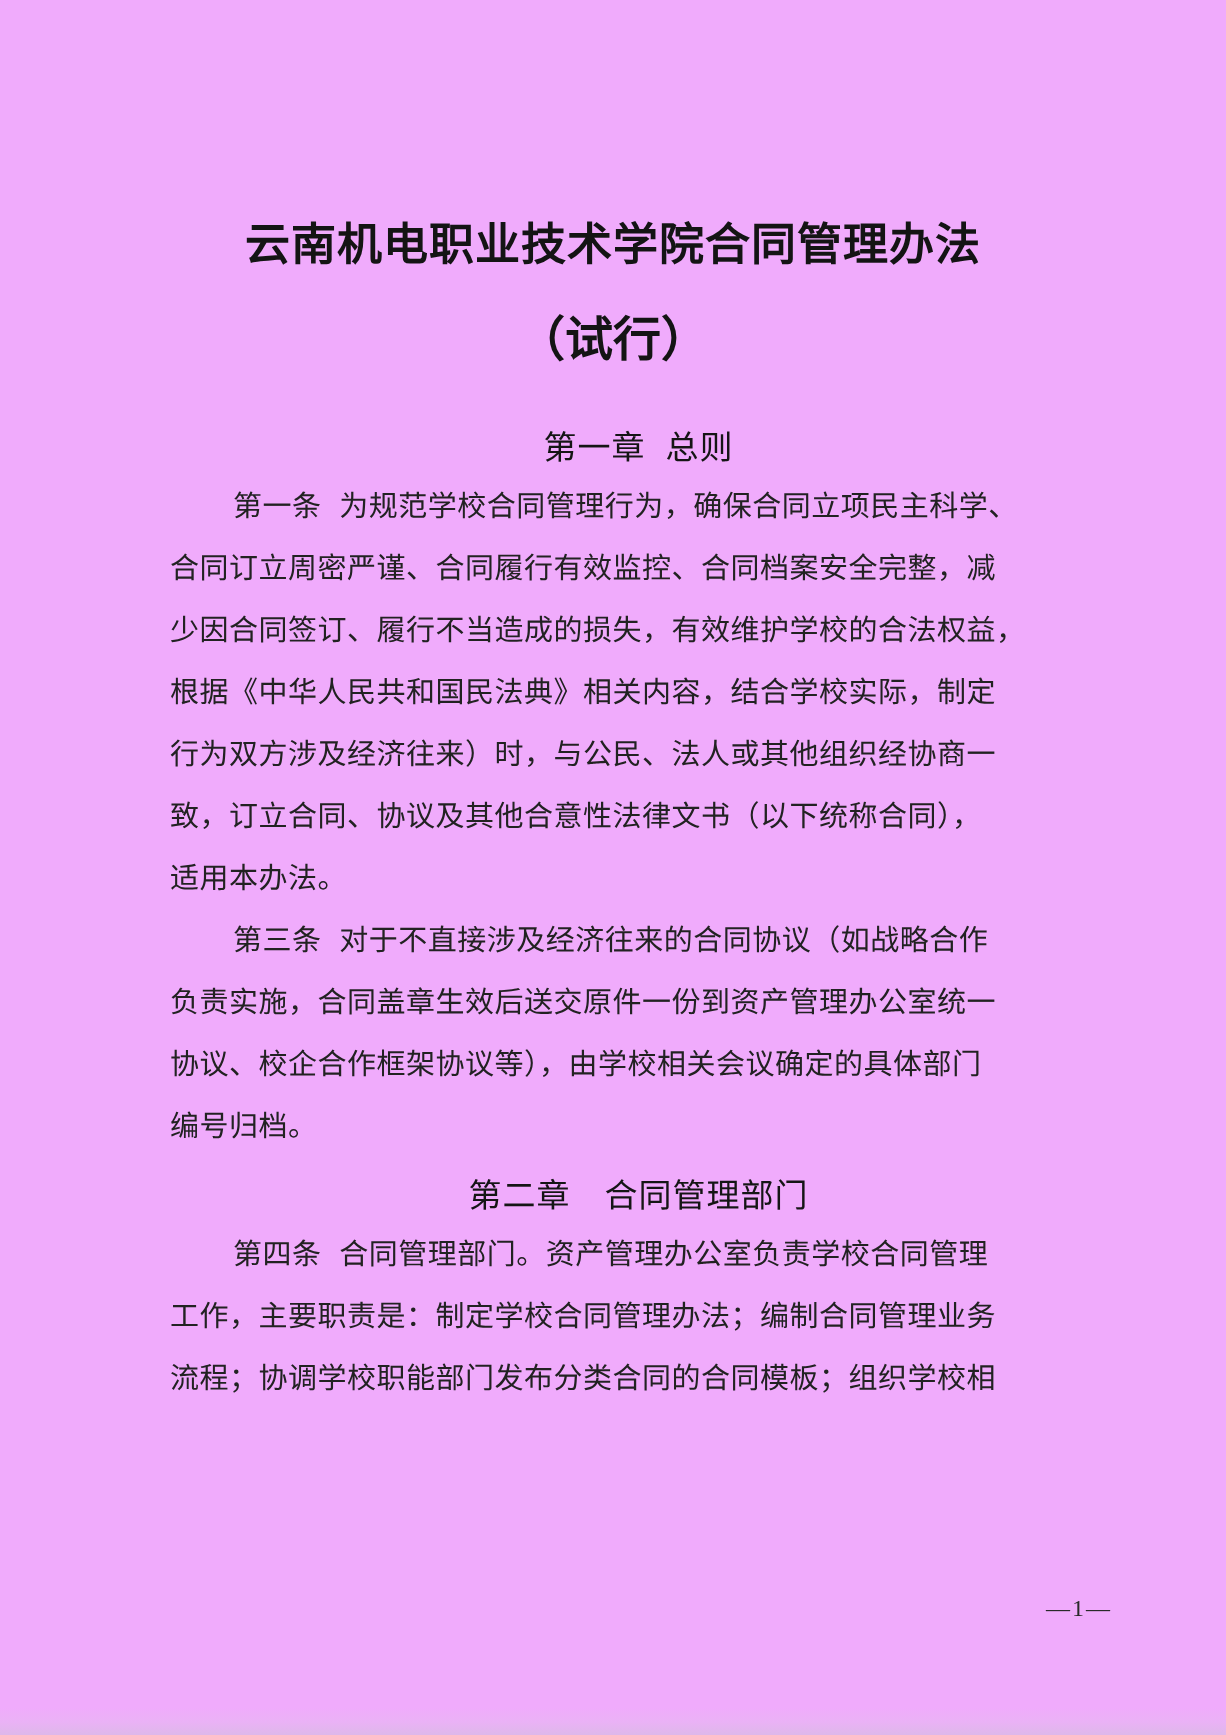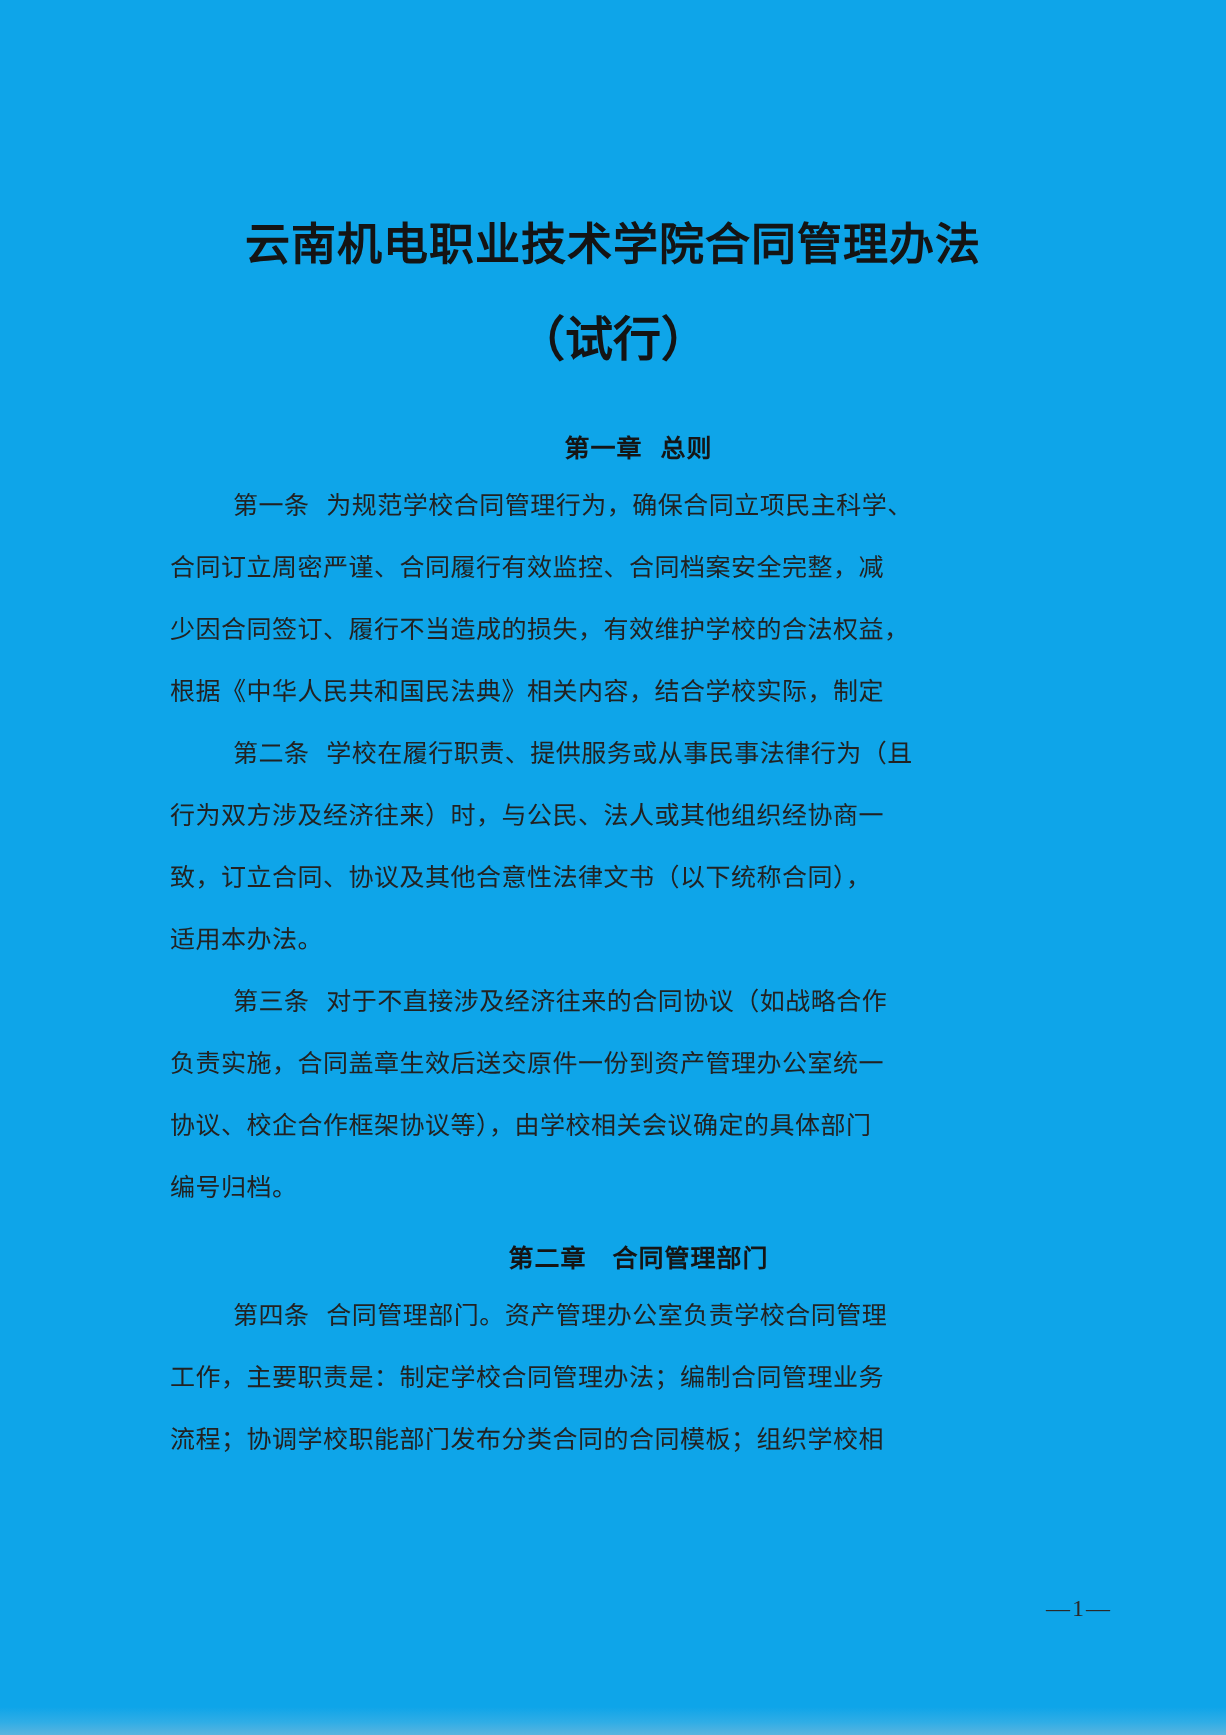--- a/index.html
+++ b/index.html
@@ -5,21 +5,21 @@
   html, body {
     margin: 0;
     padding: 0;
     background: #e8e8e8;
   }
   .page {
     position: relative;
     width: 1226px;
     height: 1735px;
     margin: 0 auto;
-    background: #0ea5e9;
+    background: #f0abfc;
     overflow: hidden;
     font-family: "Liberation Serif", "DejaVu Serif", serif;
     color: #1f1f1f;
   }
   .doc-title {
     position: absolute;
     top: 216px;
     left: 0;
     width: 100%;
     text-align: center;
@@ -46,31 +46,31 @@
     position: absolute;
     top: 409px;
     left: 170px;
     width: 937px;
   }
   .block-chapter {
     height: 66px;
     line-height: 78px;
     text-align: center;
     font-family: "Liberation Sans", "DejaVu Sans", sans-serif;
-    font-weight: bold;
-    font-size: 25px;
+    font-weight: normal;
+    font-size: 33px;
     letter-spacing: 1px;
     word-spacing: 10px;
     color: #151515;
     white-space: pre;
   }
   .block-line {
     height: 62px;
     line-height: 62px;
-    font-size: 25px;
+    font-size: 29px;
     letter-spacing: 0.5px;
     word-spacing: 10px;
     white-space: nowrap;
     color: #222222;
   }
   .block-line.indent {
     text-indent: 63px;
   }
   .page-number {
     position: absolute;
@@ -103,21 +103,20 @@
   <div class="doc-title">云南机电职业技术学院合同管理办法</div>
 
   <div class="doc-subtitle">（试行）</div>
 
   <div class="doc-body">
       <div class="block-chapter">第一章 总则</div>
       <div class="block-line indent">第一条 为规范学校合同管理行为，确保合同立项民主科学、</div>
       <div class="block-line">合同订立周密严谨、合同履行有效监控、合同档案安全完整，减</div>
       <div class="block-line">少因合同签订、履行不当造成的损失，有效维护学校的合法权益，</div>
       <div class="block-line">根据《中华人民共和国民法典》相关内容，结合学校实际，制定</div>
-      <div class="block-line indent">第二条 学校在履行职责、提供服务或从事民事法律行为（且</div>
       <div class="block-line">行为双方涉及经济往来）时，与公民、法人或其他组织经协商一</div>
       <div class="block-line">致，订立合同、协议及其他合意性法律文书（以下统称合同），</div>
       <div class="block-line">适用本办法。</div>
       <div class="block-line indent">第三条 对于不直接涉及经济往来的合同协议（如战略合作</div>
       <div class="block-line">负责实施，合同盖章生效后送交原件一份到资产管理办公室统一</div>
       <div class="block-line">协议、校企合作框架协议等），由学校相关会议确定的具体部门</div>
       <div class="block-line">编号归档。</div>
       <div class="block-chapter">第二章　合同管理部门</div>
       <div class="block-line indent">第四条 合同管理部门。资产管理办公室负责学校合同管理</div>
       <div class="block-line">工作，主要职责是：制定学校合同管理办法；编制合同管理业务</div>

